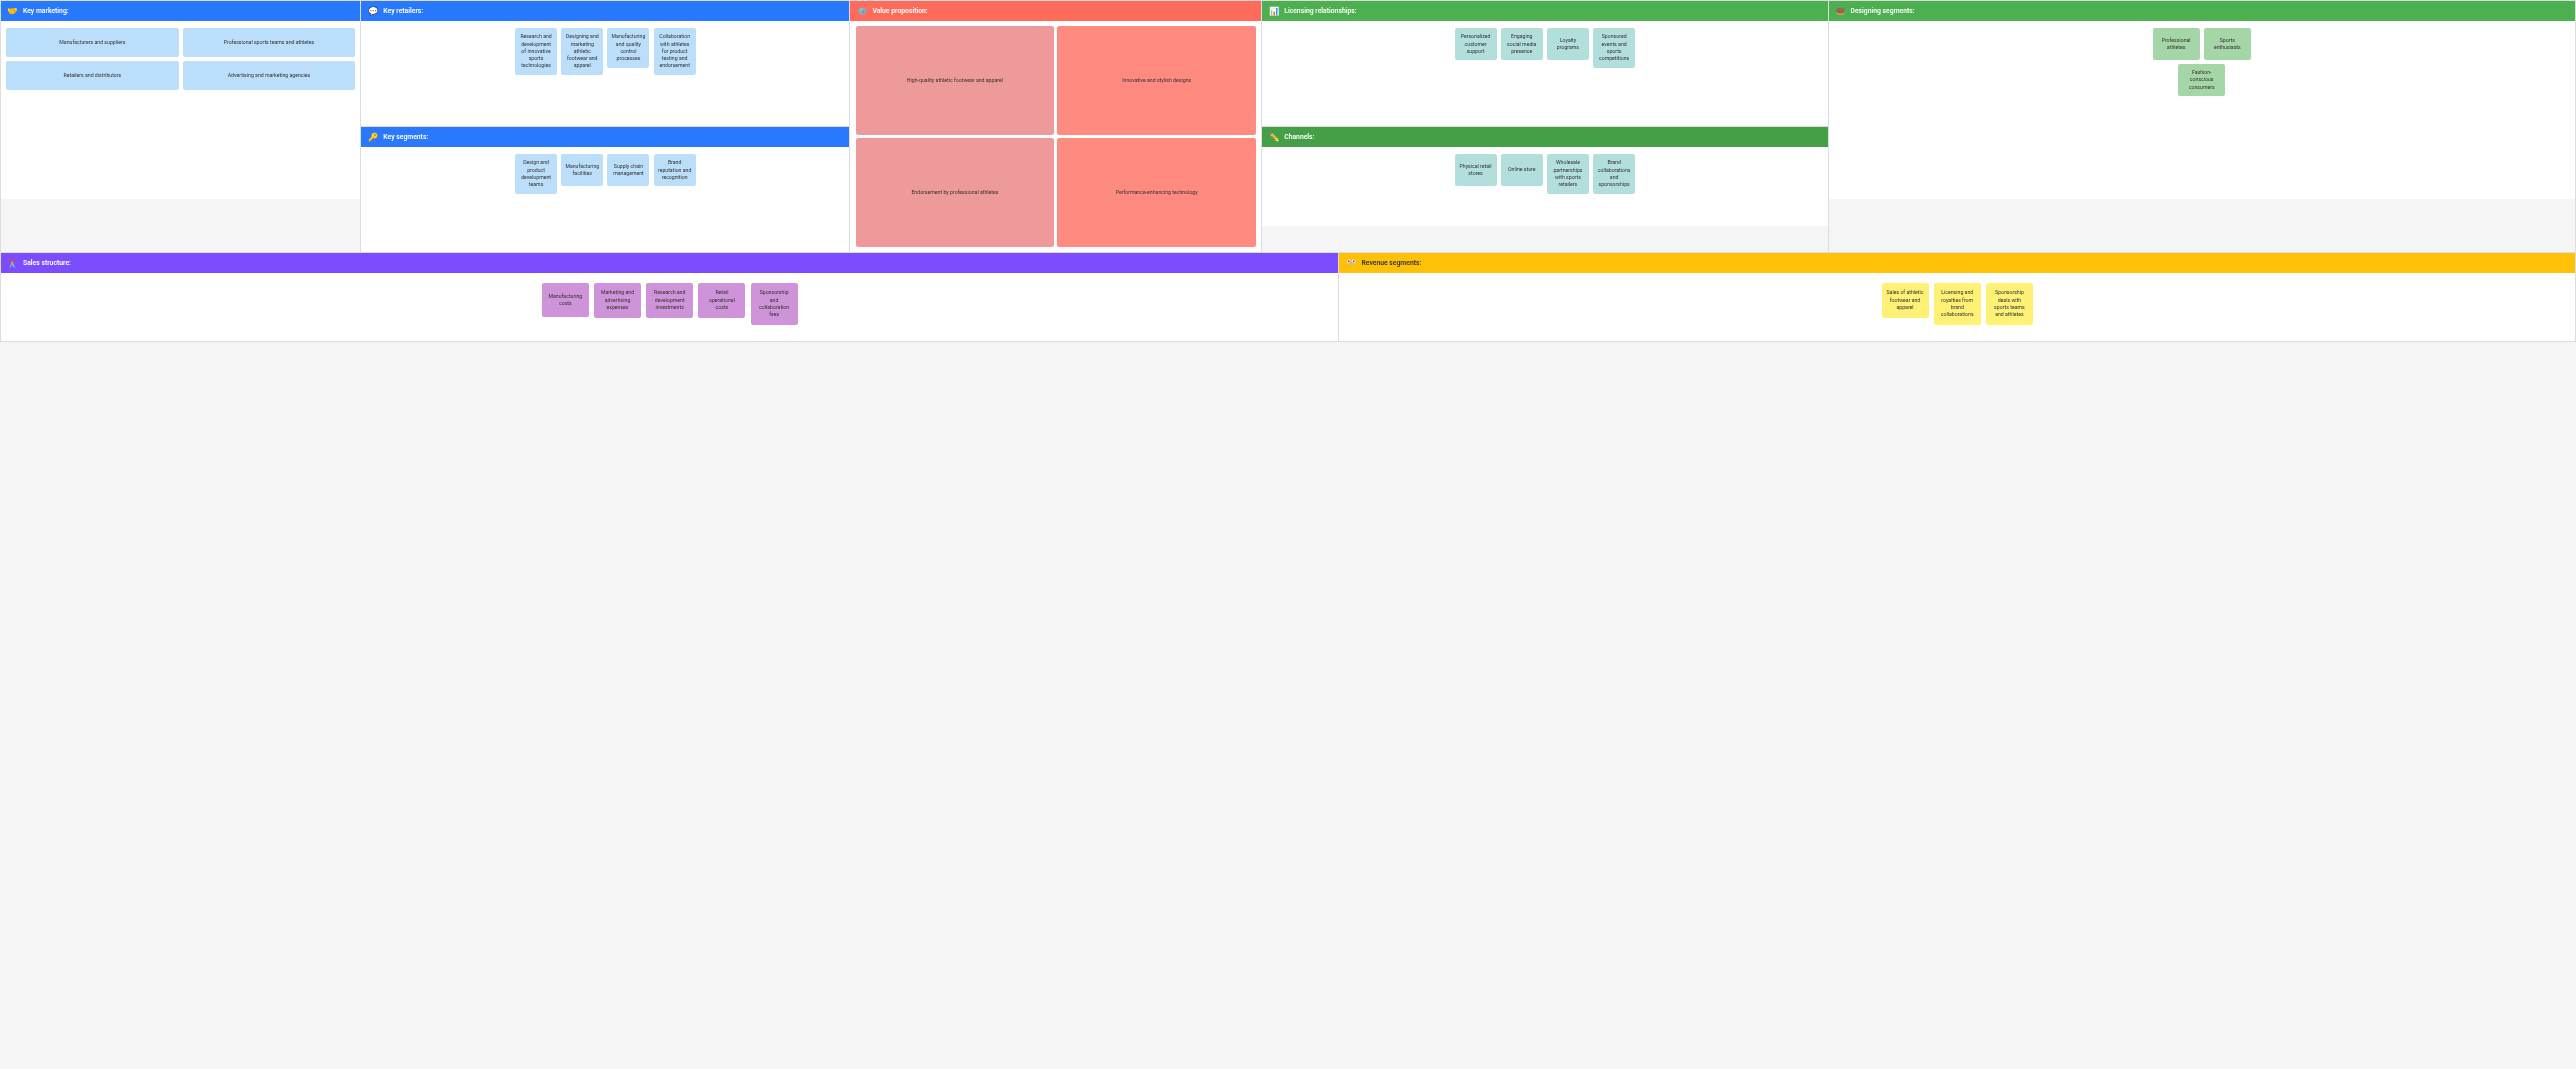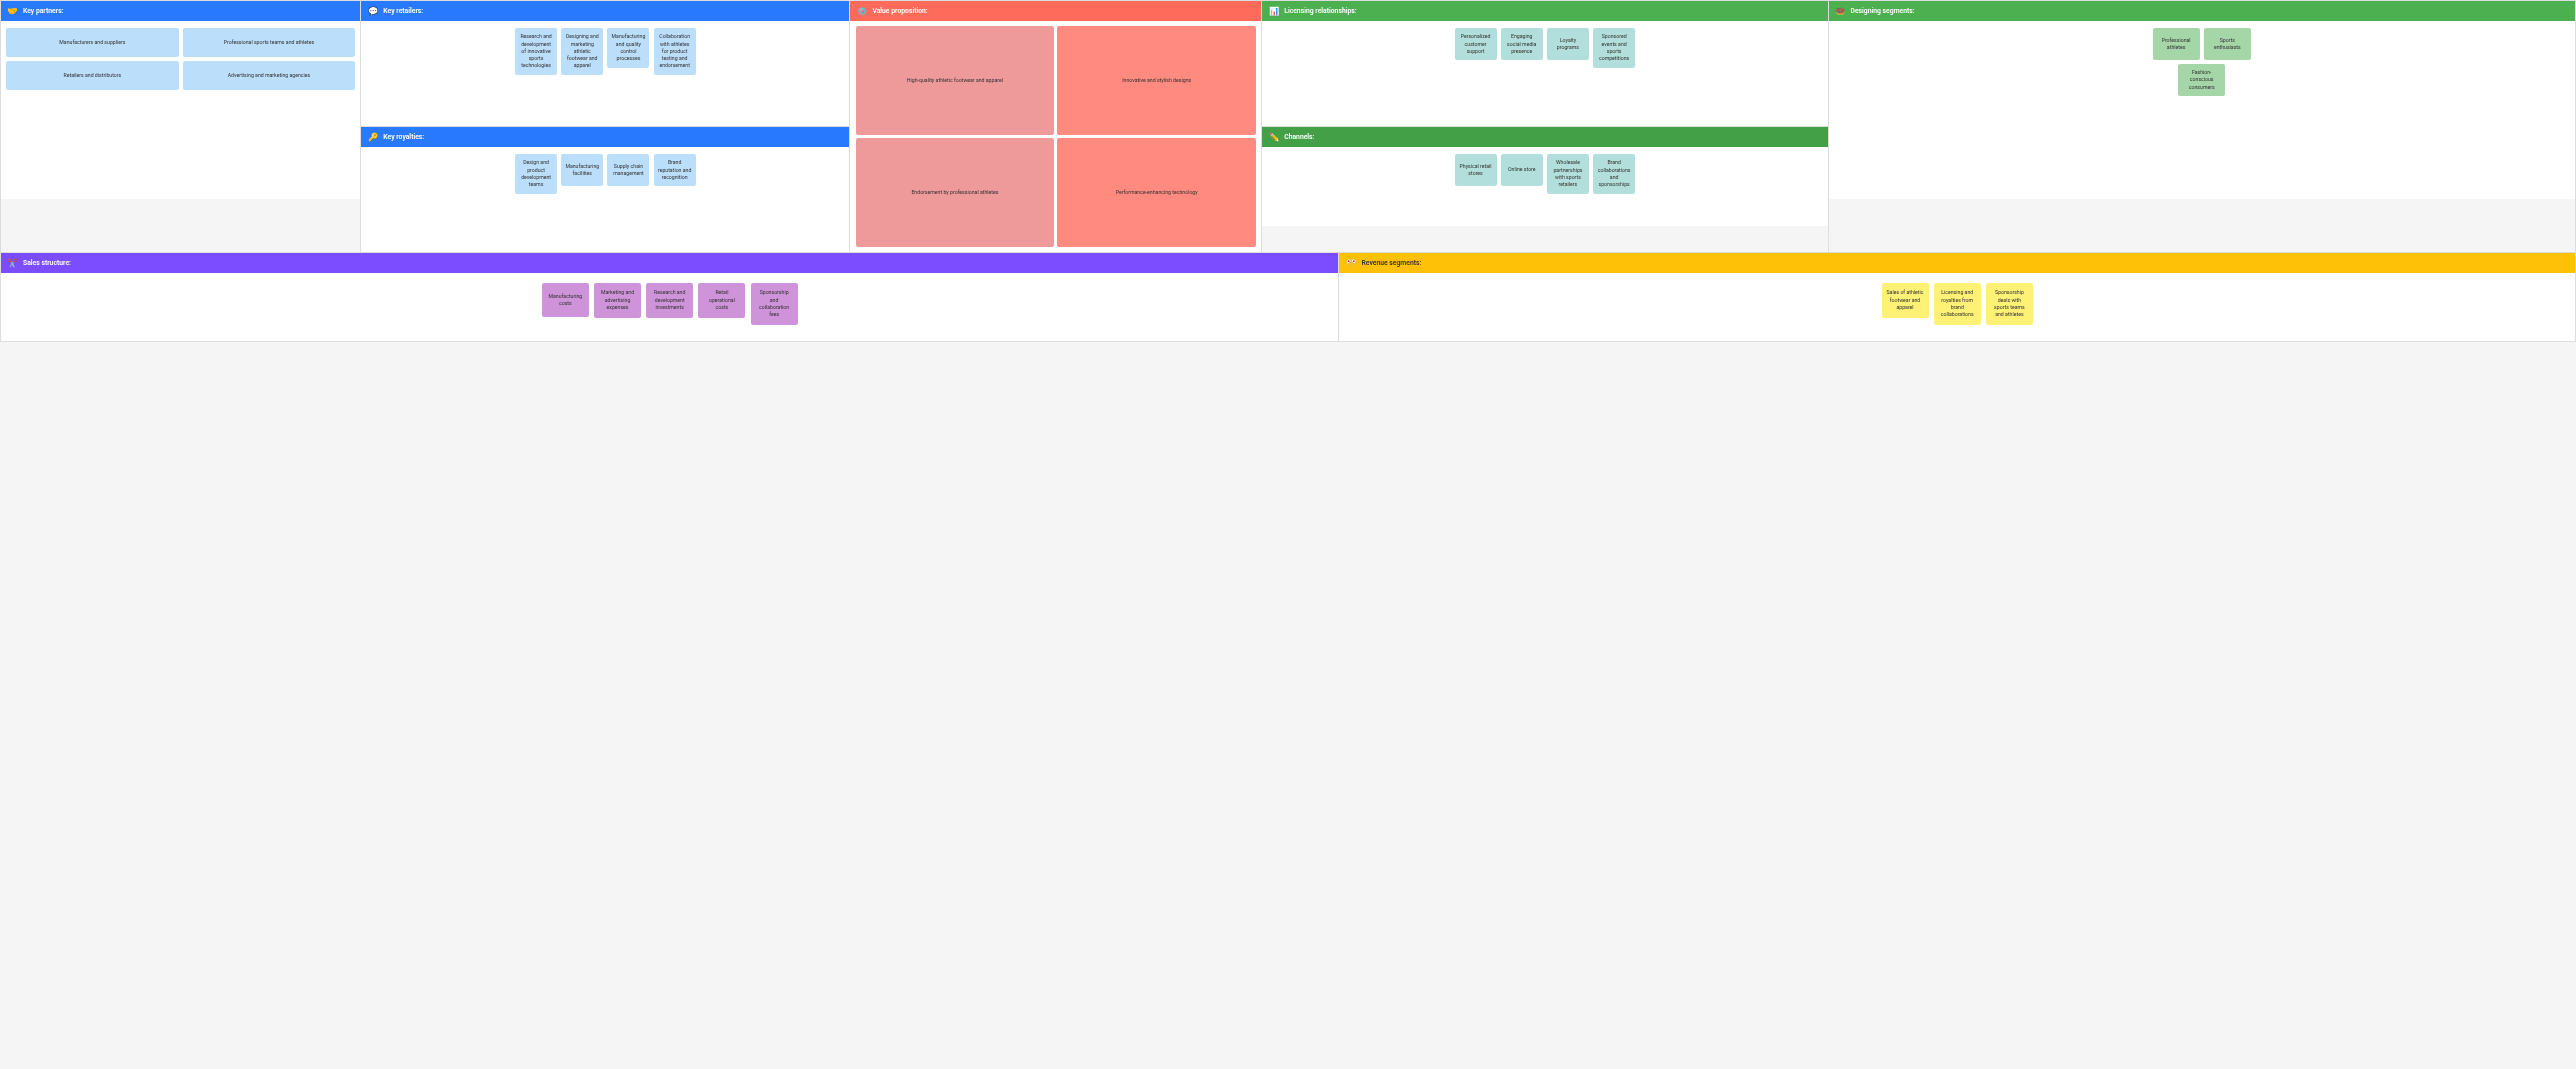--- a/index.html
+++ b/index.html
@@ -254,21 +254,21 @@
 </head>
 <body>
 
 <div class="canvas">
 
   <div class="top-section">
 
     <div class="col-key-partners">
       <div class="section-header header-blue">
         <span class="icon header-icon">🤝</span>
-        <span>Key partners:</span>
+        <span>Key marketing:</span>
       </div>
       <div class="key-partners-body">
         <div class="card-sm card-blue">Manufacturers and suppliers</div>
         <div class="card-sm card-blue">Professional sports teams and athletes</div>
         <div class="card-sm card-blue">Retailers and distributors</div>
         <div class="card-sm card-blue">Advertising and marketing agencies</div>
       </div>
     </div>
 
     <div class="key-activities-wrapper">
@@ -280,21 +280,21 @@
         <div class="section-body section-body-tall">
           <div class="card card-blue">Research and development of innovative sports technologies</div>
           <div class="card card-blue">Designing and marketing athletic footwear and apparel</div>
           <div class="card card-blue">Manufacturing and quality control processes</div>
           <div class="card card-blue">Collaboration with athletes for product testing and endorsement</div>
         </div>
       </div>
       <div class="sub-section sub-section-divider">
         <div class="section-header header-blue">
           <span class="icon header-icon">🔑</span>
-          <span>Key royalties:</span>
+          <span>Key segments:</span>
         </div>
         <div class="section-body section-body-tall">
           <div class="card card-blue">Design and product development teams</div>
           <div class="card card-blue">Manufacturing facilities</div>
           <div class="card card-blue">Supply chain management</div>
           <div class="card card-blue">Brand reputation and recognition</div>
         </div>
       </div>
     </div>
 

